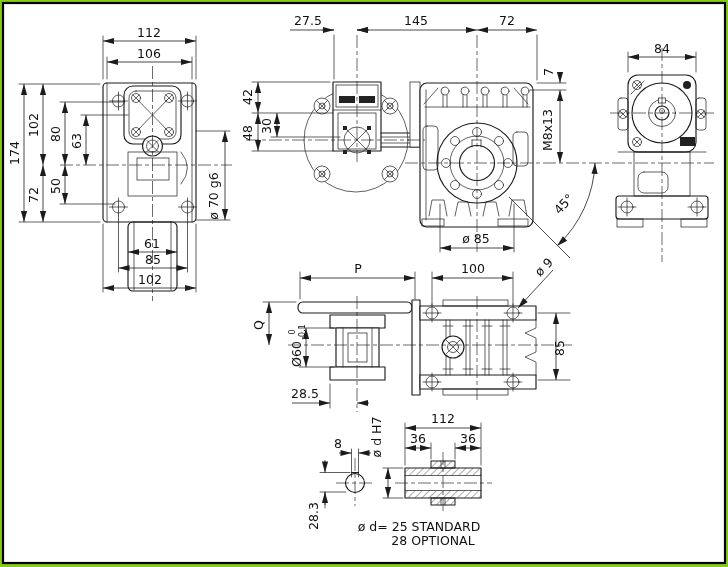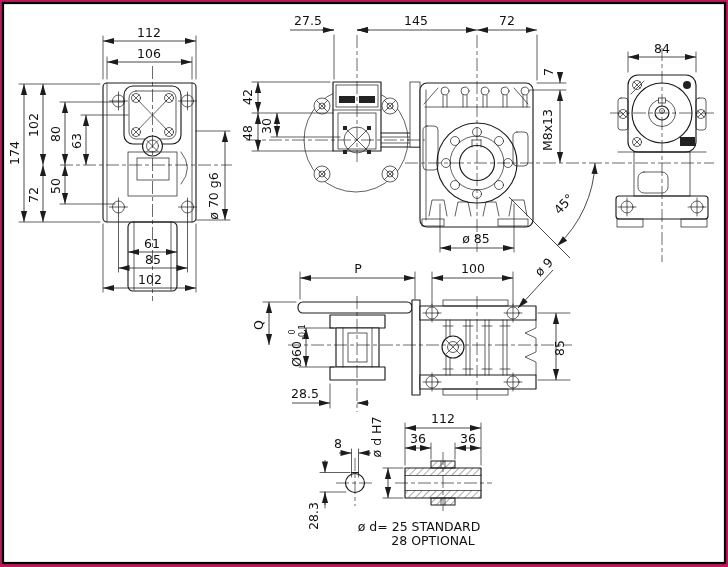--- a/index.html
+++ b/index.html
@@ -1,16 +1,16 @@
 <!DOCTYPE html>
 <html><head>
 <meta charset="utf-8">
 <style>
   html,body { margin:0; padding:0; background:#f5f5f5; }
-  .page { width:728px; height:567px; background:#be185d; position:relative; overflow:hidden; }
+  .page { width:728px; height:567px; background:#84cc16; position:relative; overflow:hidden; }
   svg { display:block; }
   .o  { fill:none; stroke:#1c1c1c; stroke-width:1.15; stroke-linejoin:round; stroke-linecap:round; }
   .of { fill:#ffffff; stroke:#1c1c1c; stroke-width:1.15; stroke-linejoin:round; }
   .t  { fill:none; stroke:#1c1c1c; stroke-width:0.7; stroke-linecap:round; }
   .tf { fill:#ffffff; stroke:#1c1c1c; stroke-width:0.7; }
   .d  { fill:none; stroke:#1c1c1c; stroke-width:0.8; }
   .da { fill:none; stroke:#1c1c1c; stroke-width:0.8; marker-start:url(#ah); marker-end:url(#ah); }
   .de { fill:none; stroke:#1c1c1c; stroke-width:0.8; marker-end:url(#ah); }
   .c  { fill:none; stroke:#1c1c1c; stroke-width:0.65; stroke-dasharray:13 3 4 3; }
   .dk { fill:#222; stroke:none; }

